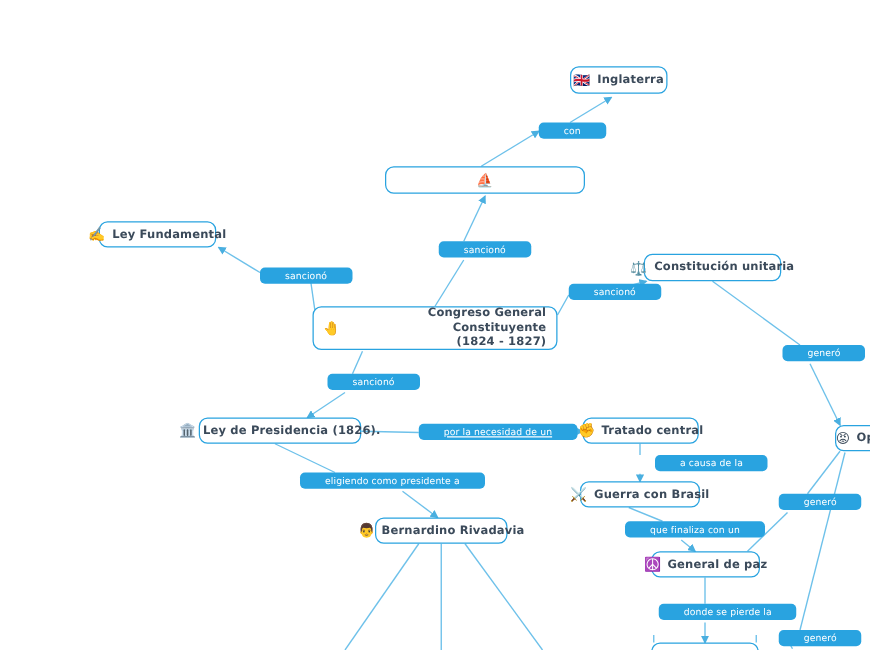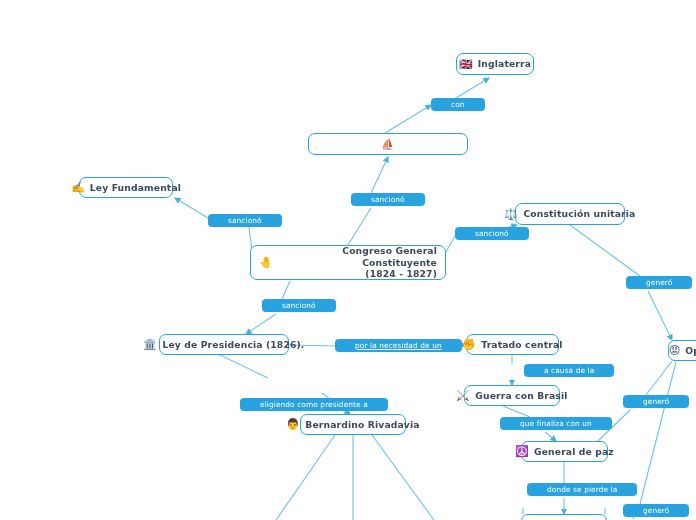--- a/index.html
+++ b/index.html
@@ -195,19 +195,19 @@
   </div>
 
   <div class="edge-label" style="left:431px; top:98px;">con</div>
   <div class="edge-label" style="left:351px; top:193px;">sancionó</div>
   <div class="edge-label" style="left:208px; top:214px;">sancionó</div>
   <div class="edge-label" style="left:455px; top:227px;">sancionó</div>
   <div class="edge-label" style="left:262px; top:299px;">sancionó</div>
   <div class="edge-label" style="left:626px; top:276px;">generó</div>
   <div class="edge-label" style="left:335px; top:339px;text-decoration:underline;">por la necesidad de un</div>
   <div class="edge-label" style="left:506px; top:364px;margin-left:18px;">a causa de la</div>
-  <div class="edge-label" style="left:240px; top:378px;margin-top:20px;">eligiendo como presidente a</div>
+  <div class="edge-label" style="left:240px; top:378px;">eligiendo como presidente a</div>
   <div class="edge-label" style="left:623px; top:395px;">generó</div>
   <div class="edge-label" style="left:500px; top:417px;">que finaliza con un</div>
   <div class="edge-label" style="left:527px; top:483px;">donde se pierde la</div>
   <div class="edge-label" style="left:623px; top:504px;">generó</div>
 
 </div>
 
 </body></html>

